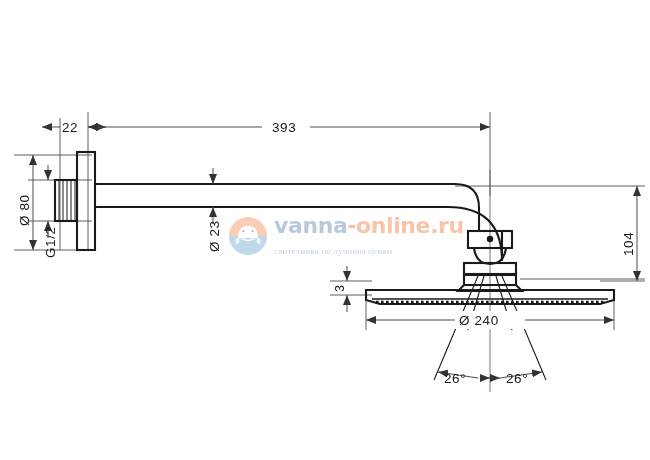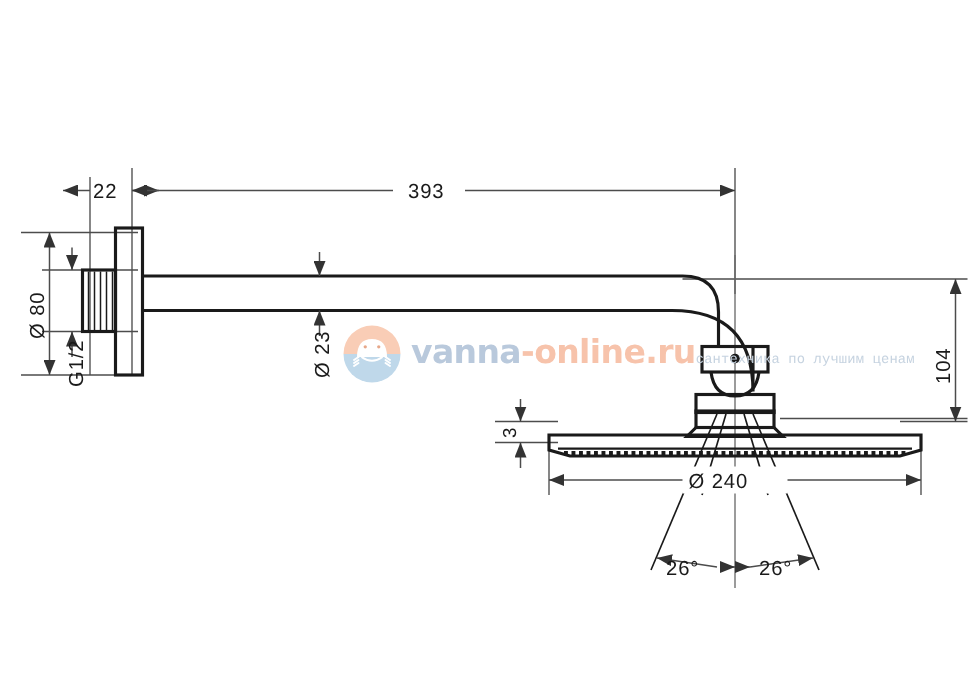--- a/index.html
+++ b/index.html
@@ -98,35 +98,35 @@
     user-select: none;
   }
   #wm-logo-icon {
     width: 40px;
     height: 40px;
     flex: 0 0 40px;
     margin-right: 6px;
   }
   #wm-text-block {
     display: flex;
-    flex-direction: row;
+    flex-direction: column;
     justify-content: center;
     line-height: 1;
   }
   #wm-title {
     font-family: "DejaVu Sans", sans-serif;
     font-size: 22px;
     font-weight: bold;
     letter-spacing: -0.4px;
     white-space: nowrap;
   }
   #wm-title .wm-part-a { color: #b9c9dc; }
   #wm-title .wm-part-b { color: #f7c3ab; }
   #wm-subtitle {
-    font-family: Liberation Mono, monospace;
+    font-family: Liberation Serif, serif;
     font-size: 9.2px;
     color: #c6d3e0;
     letter-spacing: 0.1px;
     margin-top: 10px;
     white-space: nowrap;
   }
 </style>
 </head>
 <body>
 

